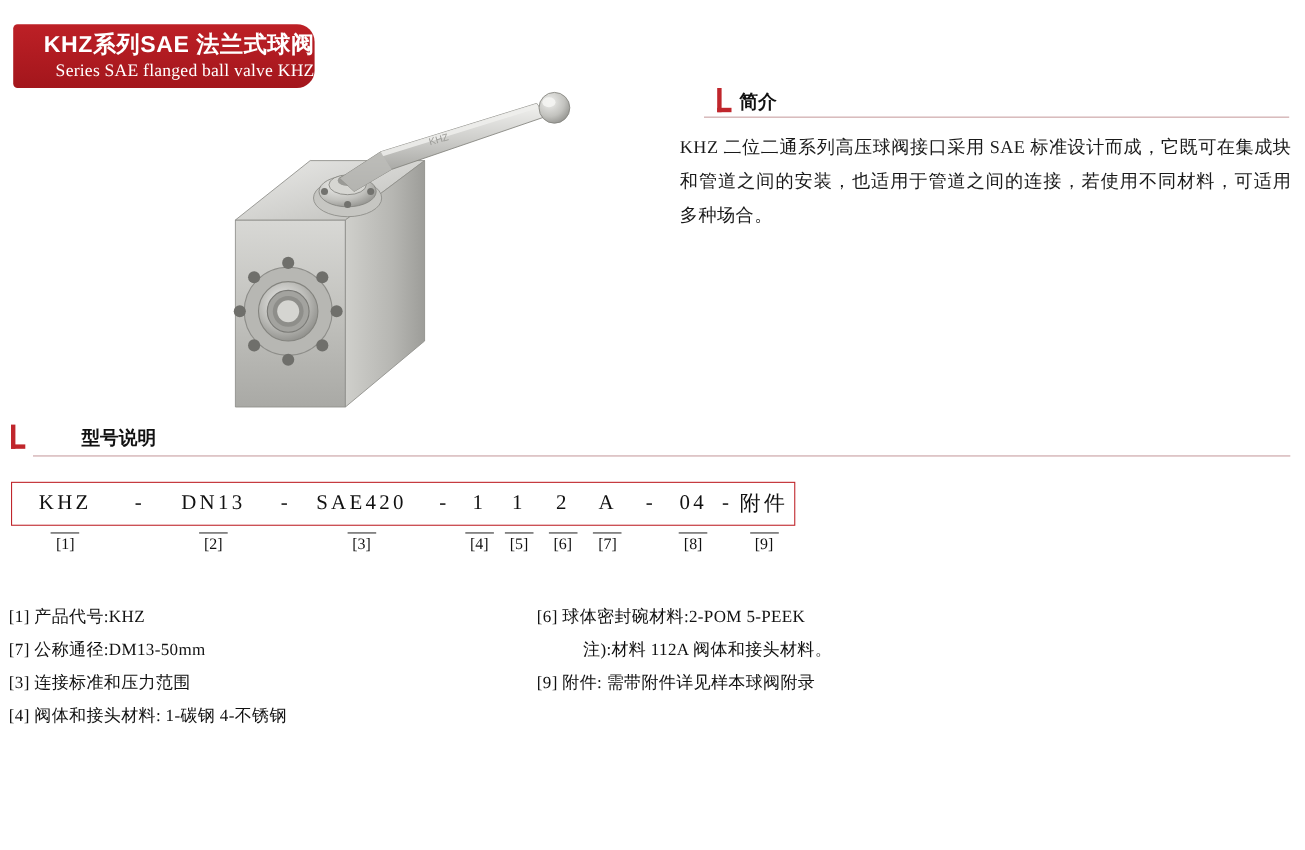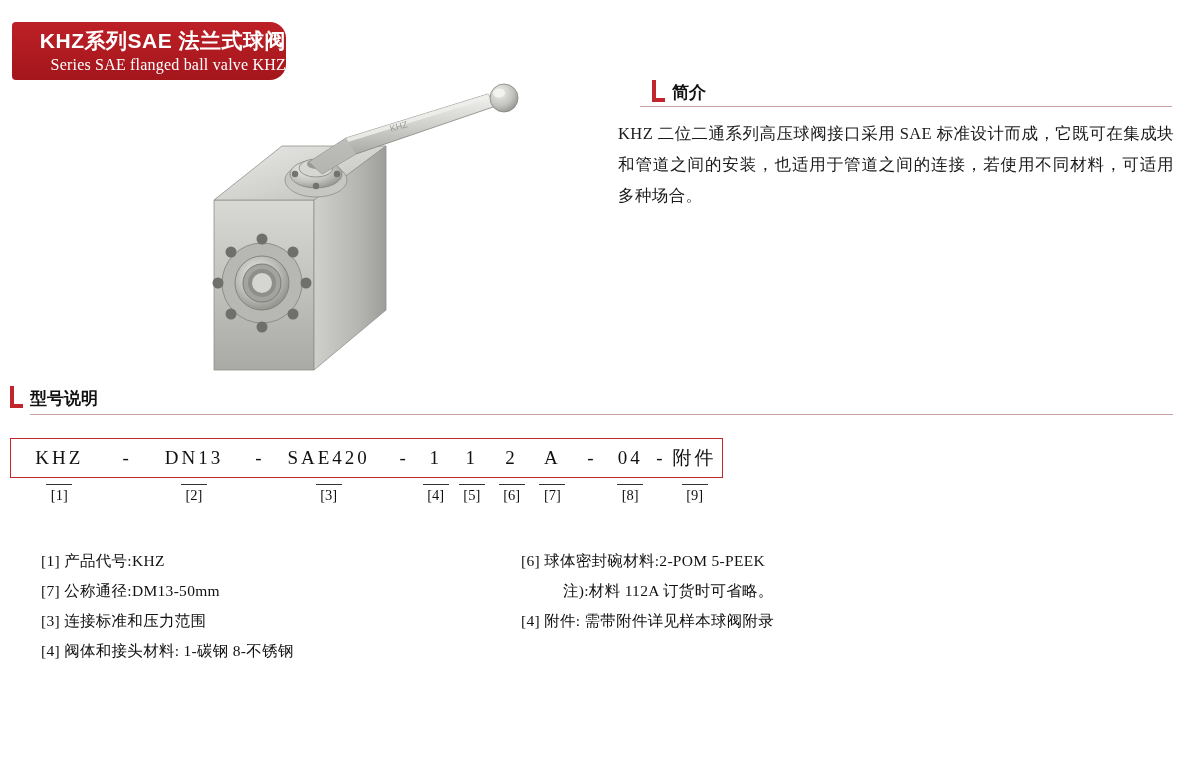--- a/index.html
+++ b/index.html
@@ -94,21 +94,21 @@
   
   .photo {
     position: absolute;
     left: 196px;
     top: 70px;
     width: 380px;
     height: 320px;
   }
 
   
-  #model-head { left: 10px; top: 386px; }
+  #model-head { left: 10px; top: 386px; gap: 44px; }
   #model-rule { left: 30px; top: 414px; width: 1143px; }
 
   .code-band {
     position: absolute;
     left: 10px;
     top: 438px;
     width: 713px;
     height: 40px;
     border: 1px solid #c0262c;
     box-sizing: border-box;
@@ -163,21 +163,21 @@
   .legend {
     position: absolute;
     font-size: 15.5px;
     line-height: 30px;
     color: #111111;
     letter-spacing: 0.3px;
     white-space: nowrap;
   }
   #legend-left { left: 8px; top: 546px; }
   #legend-right { left: 488px; top: 546px; }
-  .legend-item { display: block; margin-left: 33px; }
+  .legend-item { display: block; }
   .legend-item.indent-1 { padding-left: 42px; }
   .legend-item.indent-2 { padding-left: 70px; }
 </style>
 </head>
 <body>
 
 <div class="title-banner">
   <div class="title-cn">KHZ系列SAE 法兰式球阀</div>
   <div class="title-en">Series SAE flanged ball valve KHZ</div>
 </div>
@@ -301,20 +301,20 @@
   <div class="idx-gap" style="width:36px"></div>
   <div class="idx-cell" style="width:48px"><span>[8]</span></div>
   <div class="idx-gap" style="width:14px"></div>
   <div class="idx-cell" style="width:60px"><span>[9]</span></div>
 </div>
 
 <div class="legend" id="legend-left">
   <span class="legend-item">[1] 产品代号:KHZ</span>
   <span class="legend-item">[7] 公称通径:DM13-50mm</span>
   <span class="legend-item">[3] 连接标准和压力范围</span>
-  <span class="legend-item">[4] 阀体和接头材料: 1-碳钢  8-不锈钢</span>
+  <span class="legend-item">[4] 阀体和接头材料: 1-碳钢  4-不锈钢</span>
 </div>
 
 <div class="legend" id="legend-right">
   <span class="legend-item">[6] 球体密封碗材料:2-POM  5-PEEK</span>
-  <span class="legend-item indent-1">注):材料 112A 订货时可省略。</span>
-  <span class="legend-item">[4] 附件: 需带附件详见样本球阀附录</span>
+  <span class="legend-item indent-1">注):材料 112A 阀体和接头材料。</span>
+  <span class="legend-item">[9] 附件: 需带附件详见样本球阀附录</span>
 </div>
 
 </body></html>

